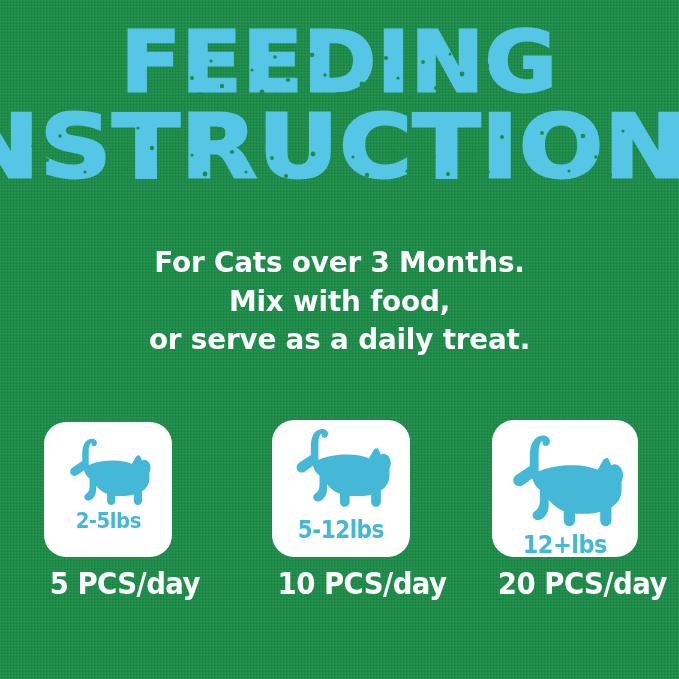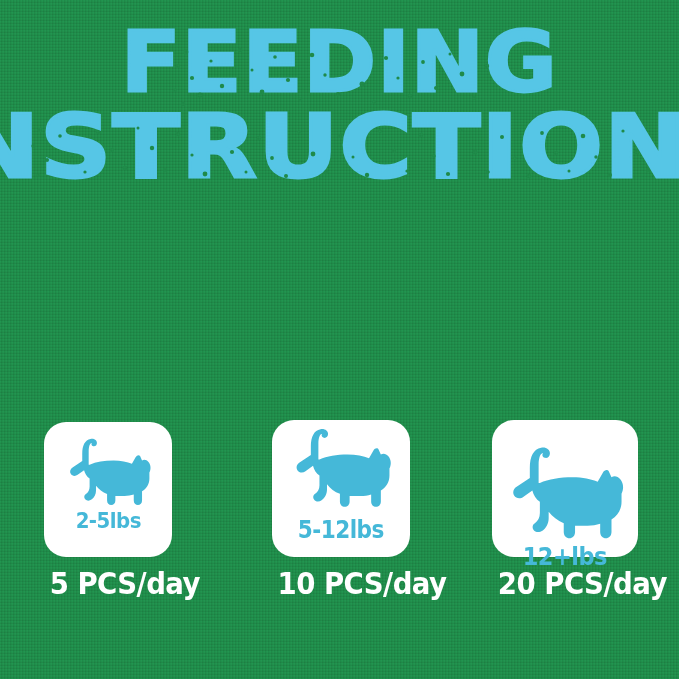--- a/index.html
+++ b/index.html
@@ -156,21 +156,21 @@
   
   #card-group-0 { left: 44px;  top: 7px;  width: 142px; }
   #card-group-0 .card { width: 128px; height: 135px; padding-top: 14px; padding-bottom: 24px; }
   #card-group-0 .weight-label { font-size: 22px; margin-bottom: 6px; }
 
   #card-group-1 { left: 272px; top: 5px;  width: 138px; }
   #card-group-1 .card { width: 138px; height: 137px; padding-bottom: 8px; }
   #card-group-1 .weight-label { font-size: 24px; margin-bottom: 5px; }
 
   #card-group-2 { left: 492px; top: 5px;  width: 146px; }
-  #card-group-2 .card { width: 146px; height: 137px; padding-top: 24px; padding-bottom: 8px; }
+  #card-group-2 .card { width: 146px; height: 137px; padding-top: 12px; padding-bottom: 8px; }
   #card-group-2 .weight-label { font-size: 25px; margin-bottom: 3px; }
 </style>
 </head>
 <body>
 
 <div id="poster">
 
   <div id="texture"></div>
 
   <div id="title-block">
@@ -255,20 +255,25 @@
       <circle cx="569" cy="171" r="1.5"></circle>
         <circle cx="583" cy="136" r="2.3"></circle>
       <circle cx="596" cy="157" r="1.7"></circle>
         <circle cx="610" cy="175" r="2.0"></circle>
       <circle cx="623" cy="131" r="1.6"></circle>
         <circle cx="637" cy="152" r="2.4"></circle>
       <circle cx="648" cy="170" r="1.8"></circle>
     </g>
   </svg>
 
+  <div id="subtitle-block">
+    <span class="subtitle-line">For Cats over 3 Months.</span>
+    <span class="subtitle-line">Mix with food,</span>
+    <span class="subtitle-line">or serve as a daily treat.</span>
+  </div>
 
   <div id="cards">
 
     <div class="card-group" id="card-group-0">
       <div class="card">
         <div class="cat-wrap">
           <svg class="cat-svg" width="92" height="72" viewBox="0 0 200 156">
             <path fill="#45b8d8" d="M44 38 C44 20 50 8 62 6 C70 4.6 76 9 76 15 C76 20 72 23 68 22 C64 21 63 17 65 15 C62 14 58 20 58 33 L58 62 L60 62 C74 56 92 53 112 53 C128 53 142 56 152 60 L160 46 C163 41 168 40 170 44 L174 53 C178 50 184 51 188 56 C193 62 194 71 190 79 L190 92 C190 104 184 114 174 120 L174 140 C174 146 170 150 165 150 C160 150 156 146 156 140 L156 127 C150 129 143 130 136 130 L116 130 L116 140 C116 146 112 150 107 150 C102 150 98 146 98 140 L98 126 C88 122 80 116 74 108 L74 118 C74 126 70 134 64 138 C60 141 54 141 51 138 C47 134 48 128 52 126 C57 123 60 117 60 110 L60 92 C54 88 50 82 48 74 L34 84 C29 88 22 87 19 82 C16 77 18 71 23 68 L44 54 Z"></path>
           </svg>
         </div>

